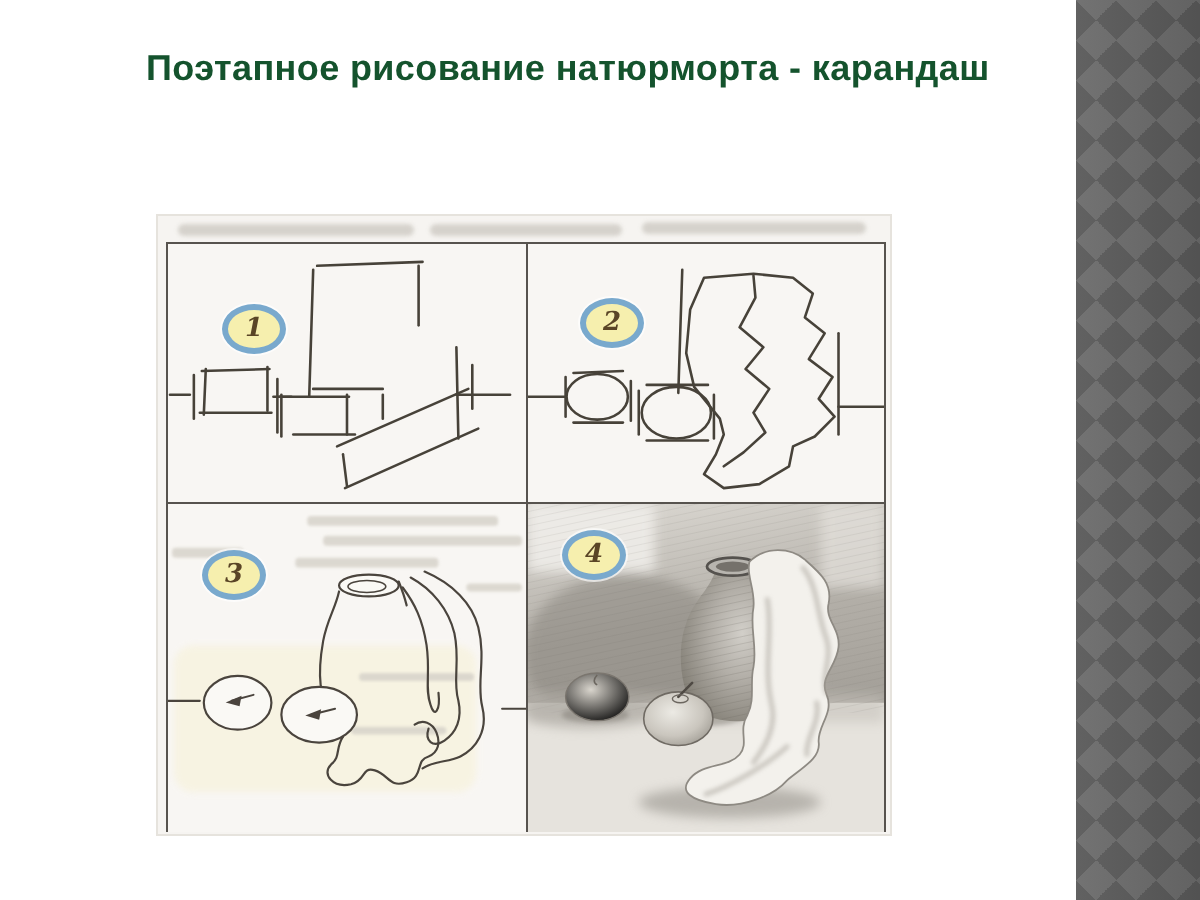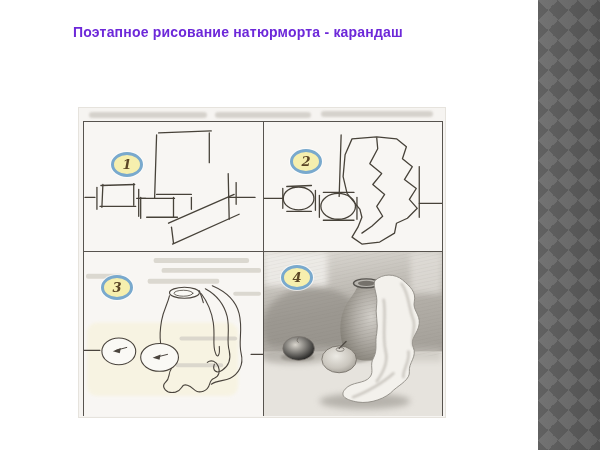--- a/index.html
+++ b/index.html
@@ -1,21 +1,21 @@
 <!DOCTYPE html>
 <html><head>
 <meta charset="utf-8">
 <style>
   html,body{margin:0;padding:0;}
   body{width:600px;height:450px;overflow:hidden;background:#fff;font-family:"Liberation Sans",sans-serif;}
   .slide{position:relative;width:600px;height:450px;background:#ffffff;}
 
   .slide-title{
     position:absolute;left:73px;top:24px;width:470px;
-    font-size:14px;font-weight:bold;color:#6d28d9;letter-spacing:.2px;
+    font-size:18px;font-weight:bold;color:#14532d;letter-spacing:.2px;
   }
 
   
   .scan{
     position:absolute;left:78px;top:107px;width:368px;height:311px;
     background:#f6f4f1;border:1px solid #e6e3dd;box-sizing:border-box;
   }
   .ghost-line{position:absolute;height:6px;background:#cbc7c0;filter:blur(1px);border-radius:3px;opacity:.75;}
 
   .grid{position:absolute;left:4px;top:13px;width:360px;height:295px;}

